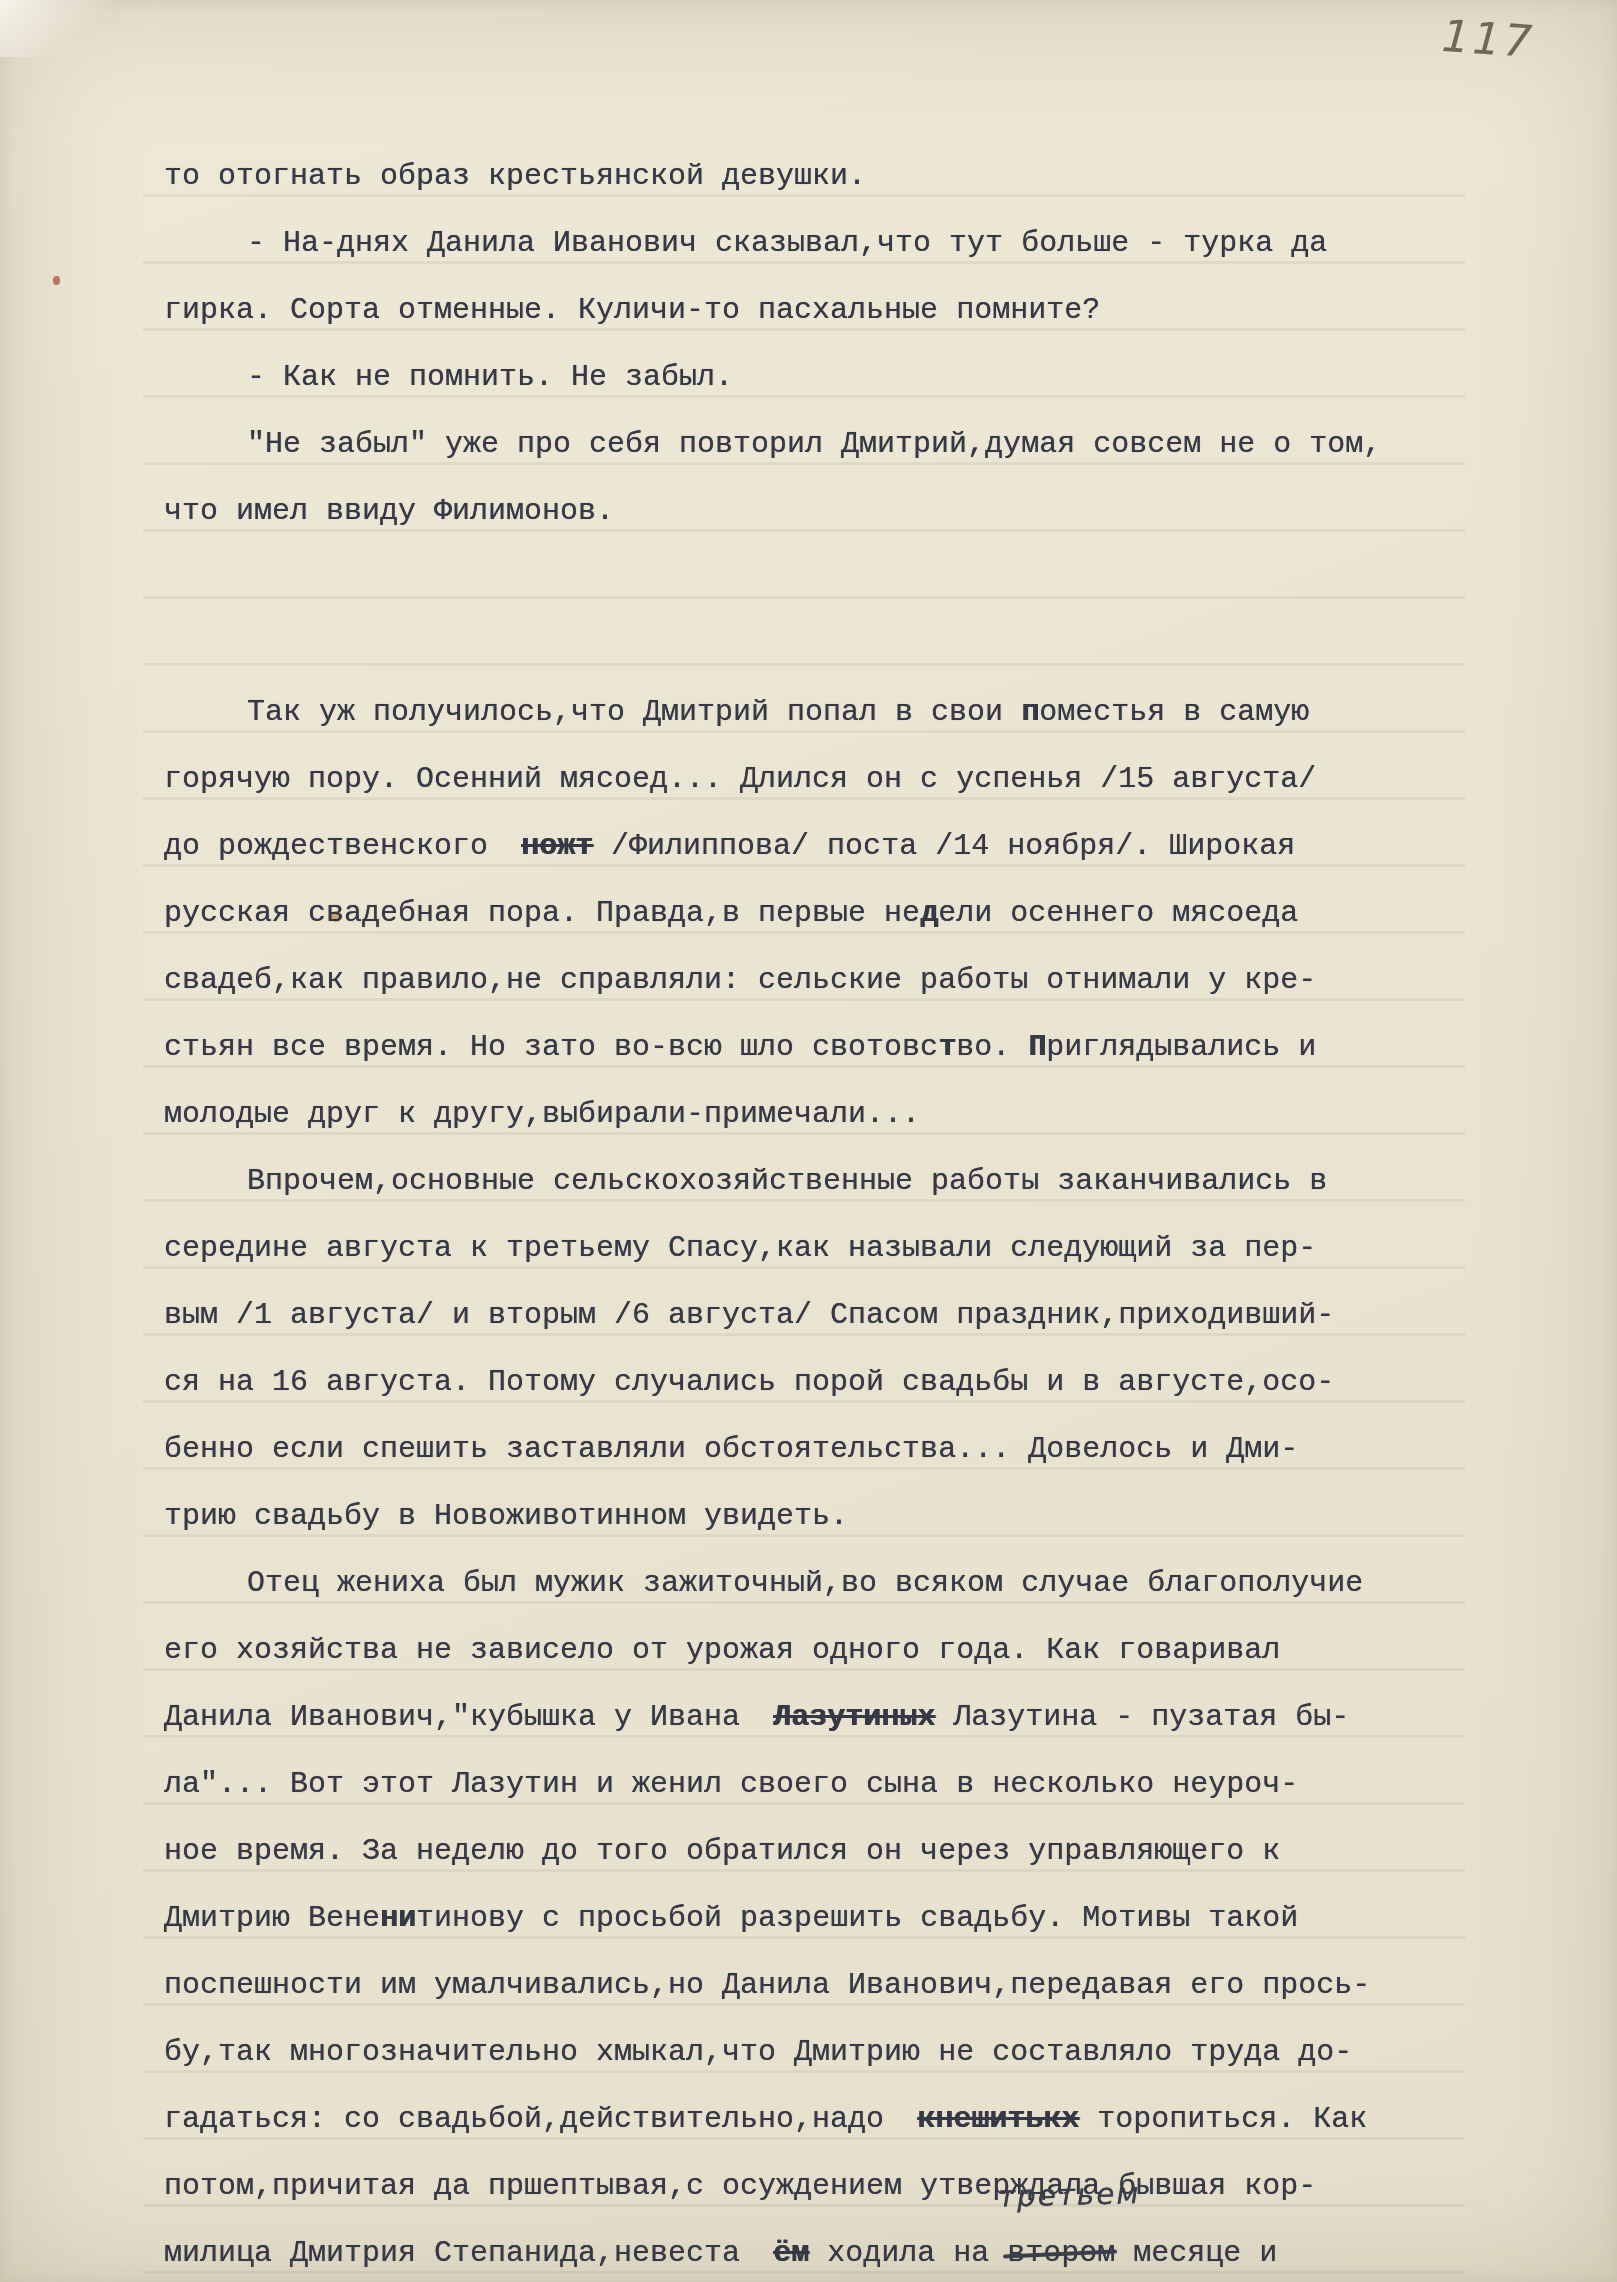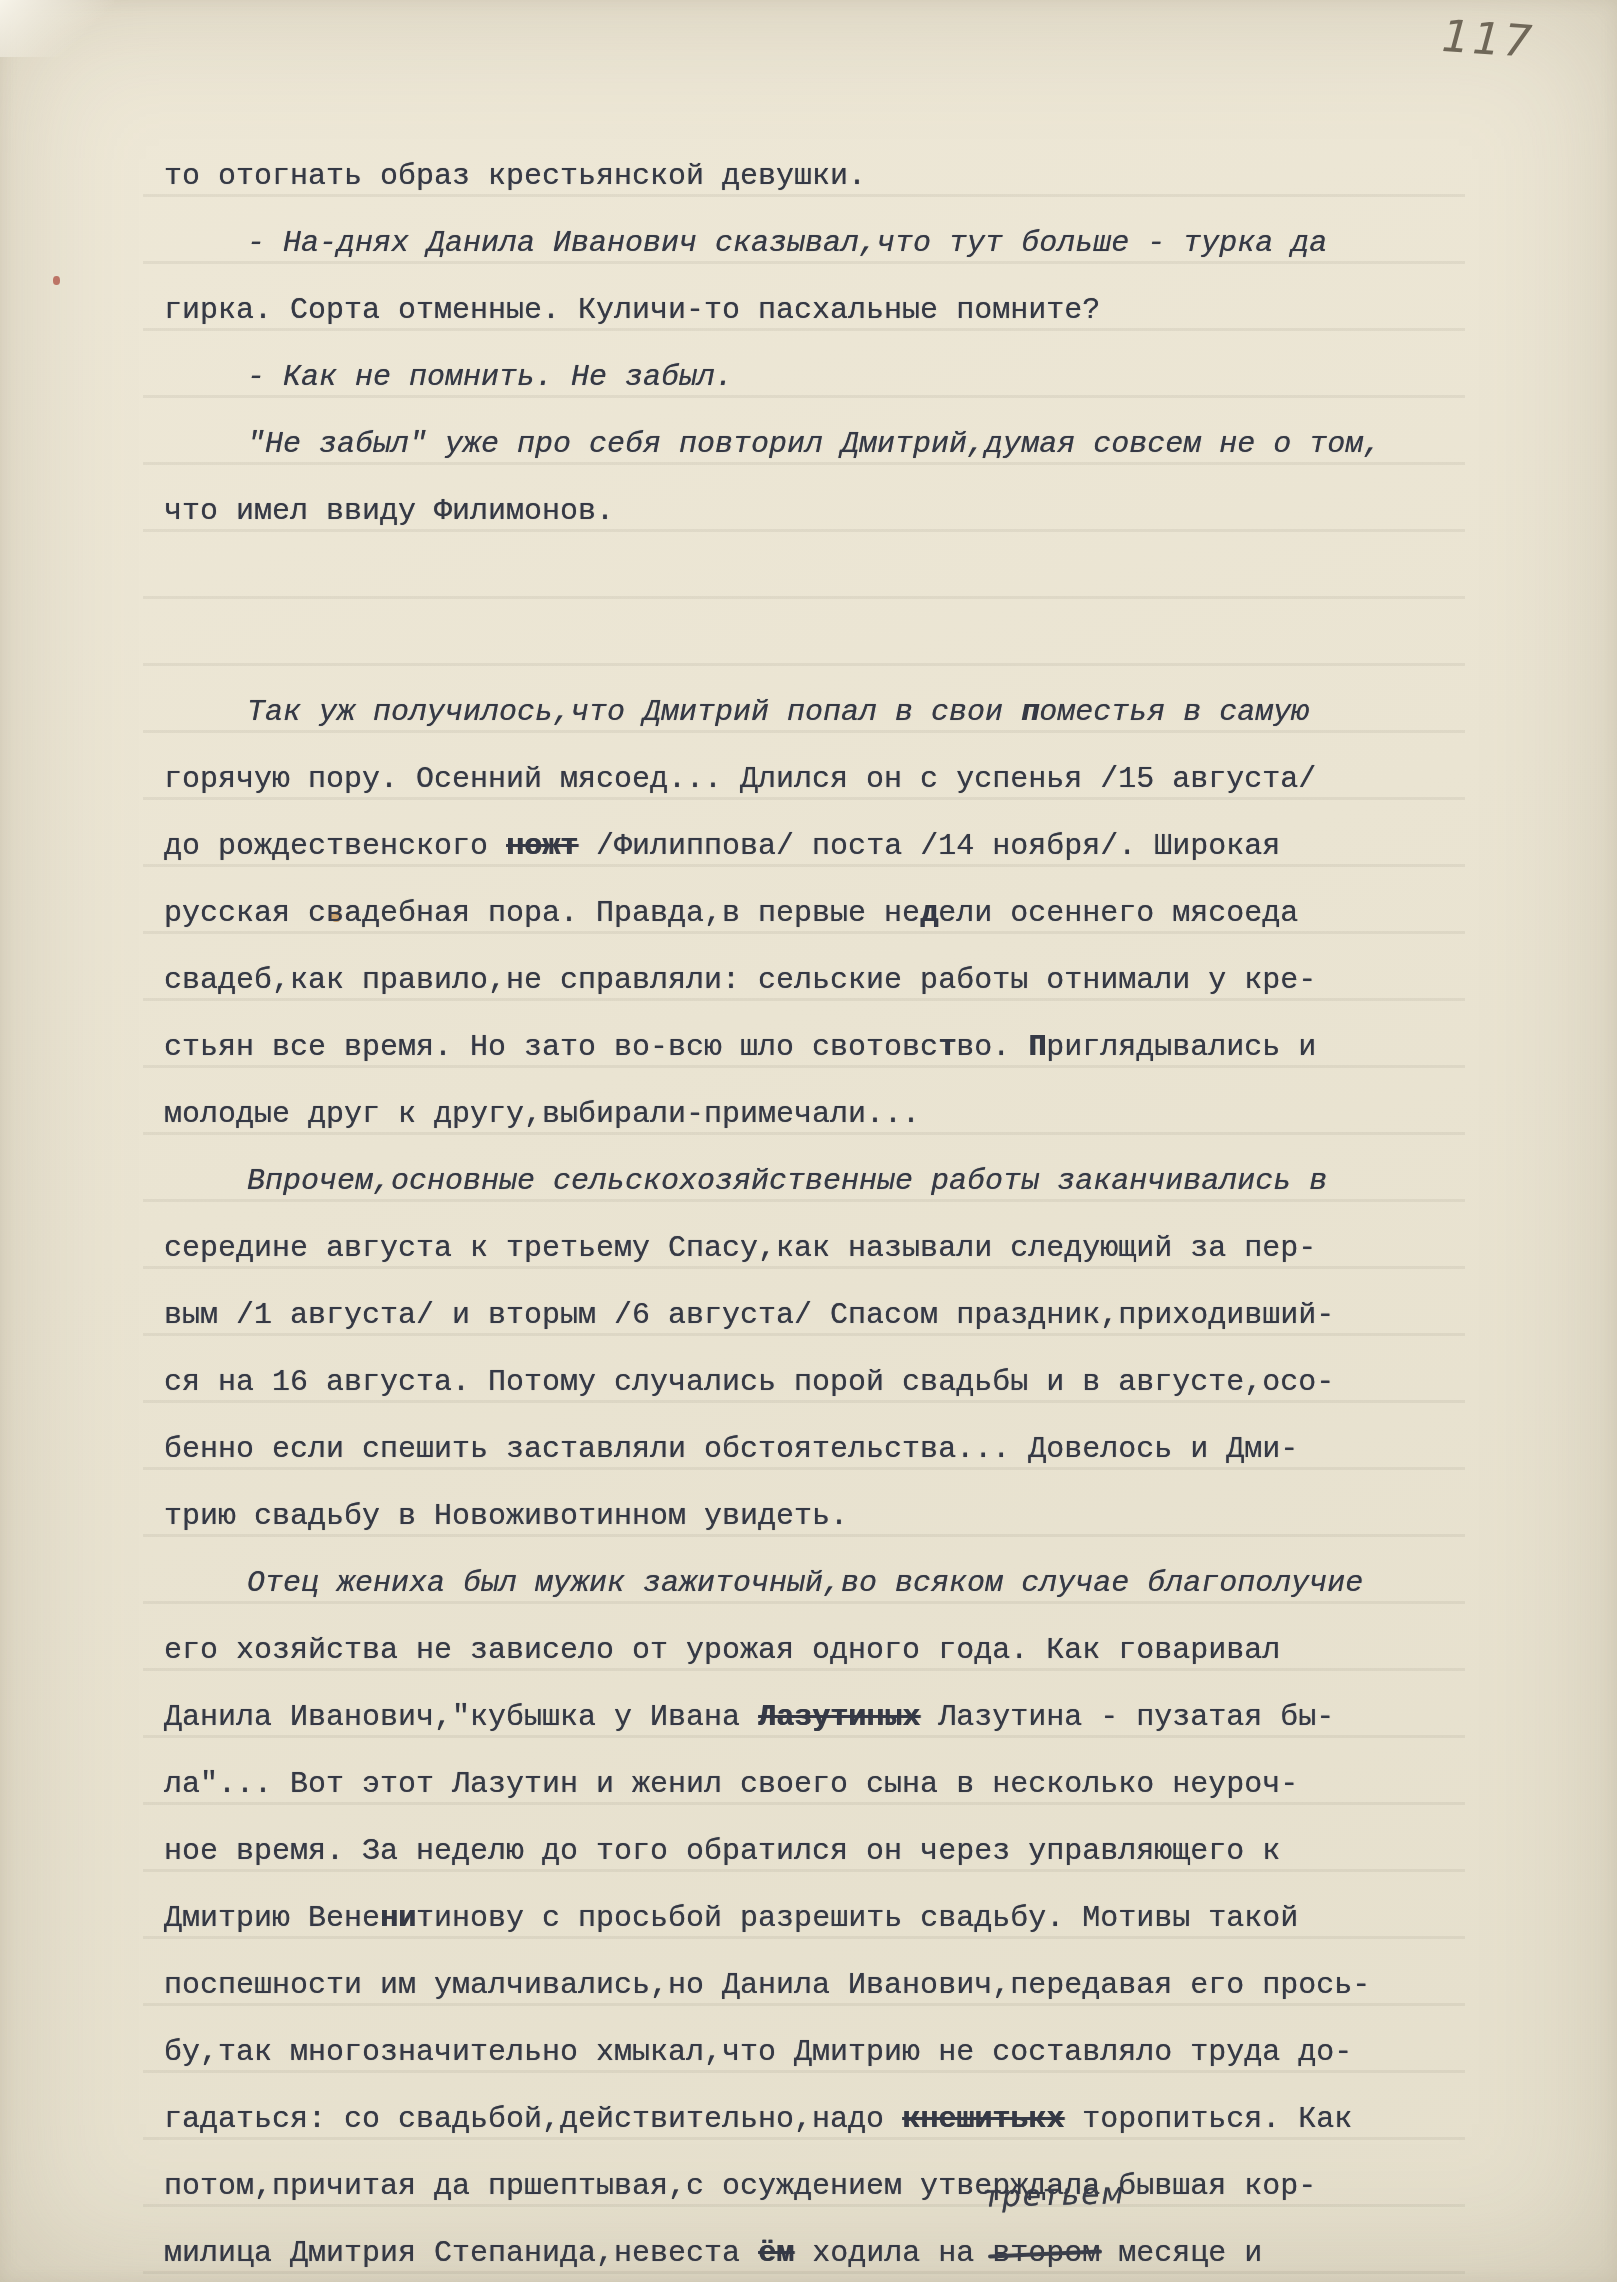--- a/index.html
+++ b/index.html
@@ -28,27 +28,28 @@
     font-size:44px;letter-spacing:2.9px;color:#6f6758;
     transform:rotate(4deg);
   }
   .typescript{
     position:absolute;left:164px;top:143px;width:1351px;
     font-size:30px;line-height:67px;color:#353945;
     text-shadow:0 0 0.7px rgba(42,46,58,0.75);
     white-space:pre;
   }
   .line{height:67px;}
-  .line.indent{padding-left:83px;font-style:italic;}
+  .line.indent{padding-left:83px;}
   .seg{display:inline;}
   .struck{
     font-weight:bold;
     text-decoration:line-through;
     text-decoration-thickness:2.9px;
     text-shadow:0.6px 0 rgba(42,46,58,0.9);
+    margin-left:15px;
   }
   .overtype{
     font-weight:bold;
     text-shadow:0.8px 0 rgba(42,46,58,0.95);
   }
   .hand-struck{position:relative;display:inline-block;}
   .hand-struck::after{
     content:"";position:absolute;left:-3.8px;right:-1.9px;top:48%;height:3.8px;
     background:#3b3f4a;border-radius:2.9px;transform:rotate(-2.5deg);
   }

